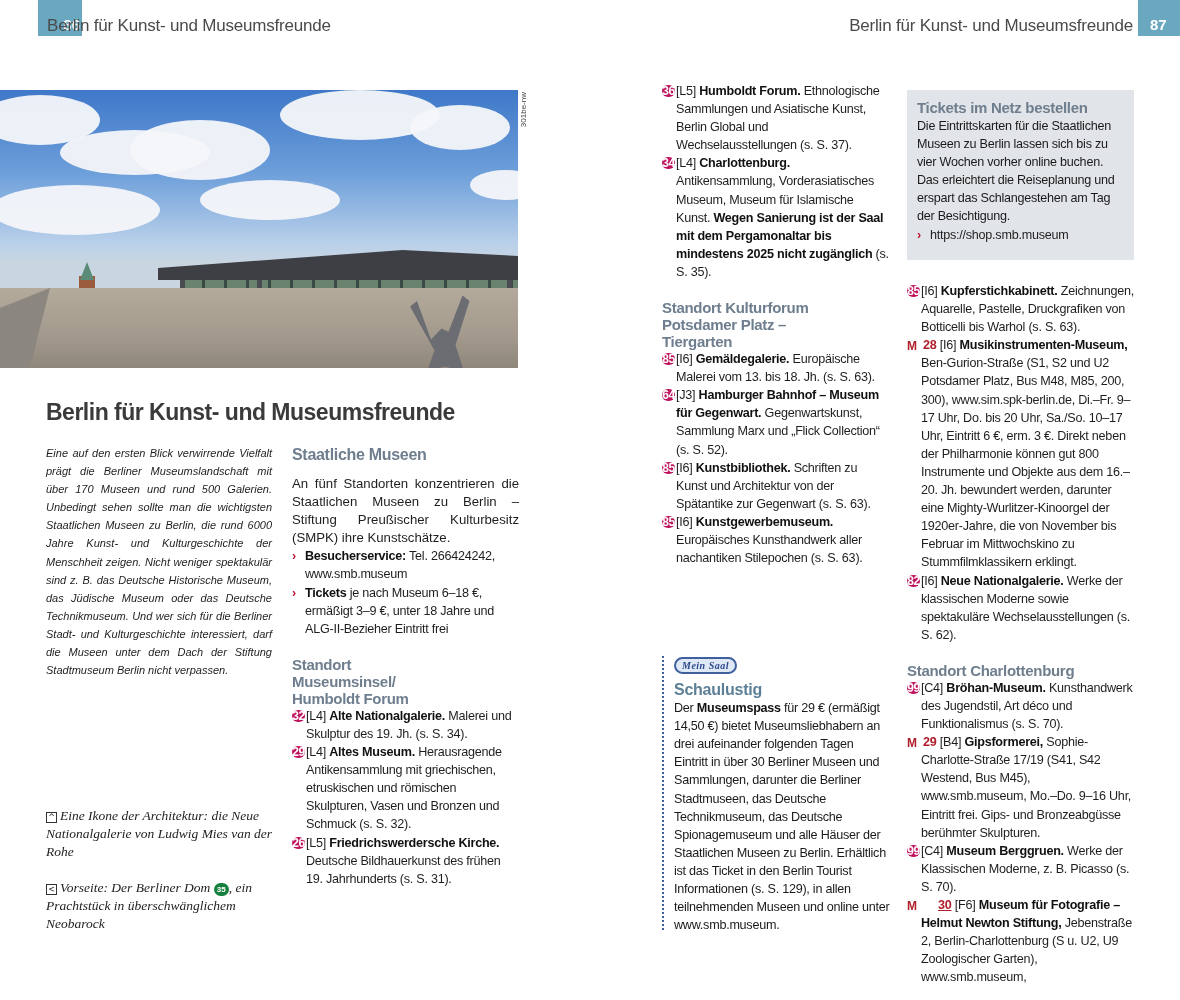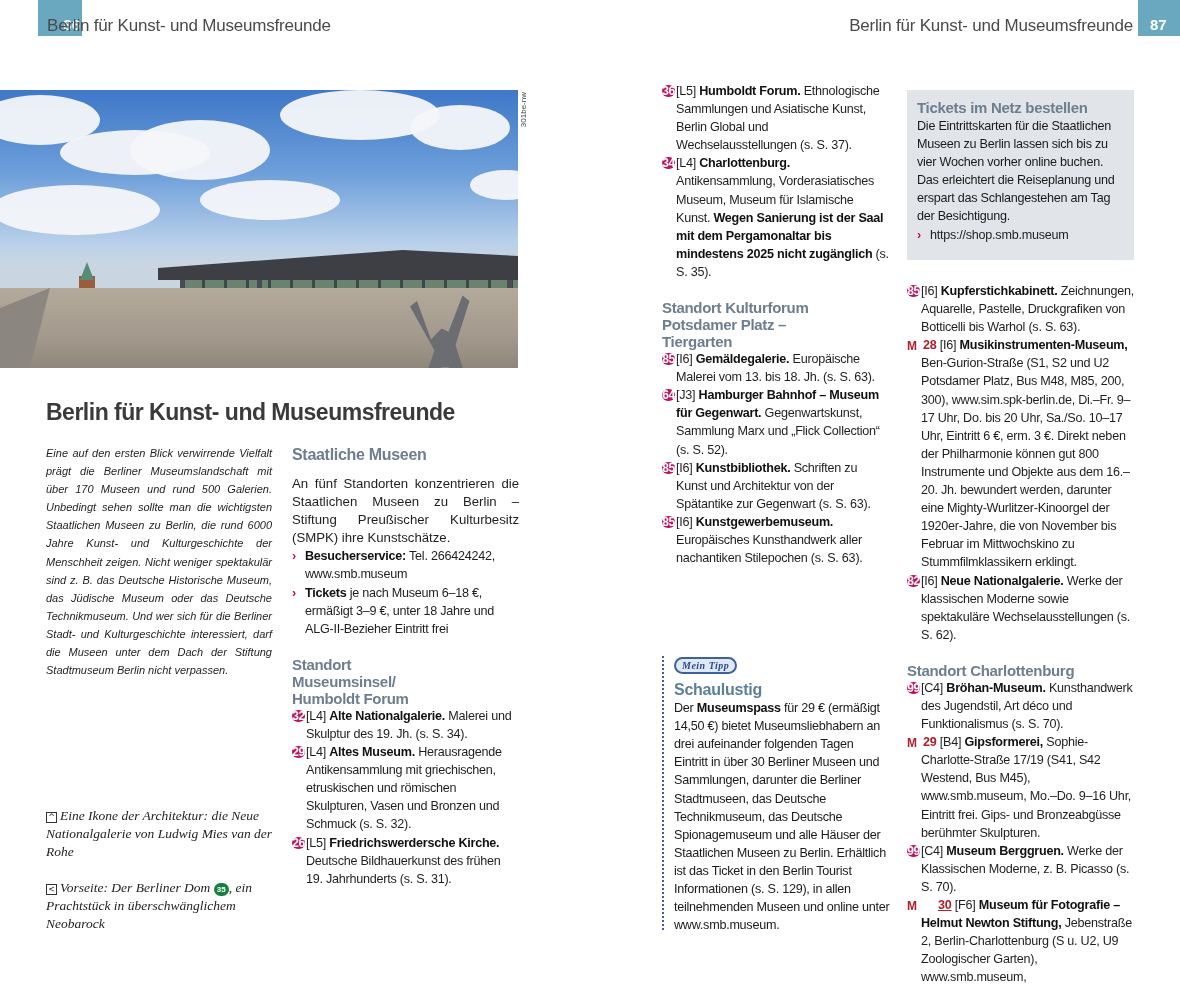--- a/index.html
+++ b/index.html
@@ -139,21 +139,21 @@
   <div class="entry"><span class="badge">34</span><span>[L4]</span> <span class="b">Charlottenburg.</span><span> Antikensammlung, Vorderasiatisches Museum, Museum für Islamische Kunst. </span><span class="b">Wegen Sanierung ist der Saal mit dem Pergamonaltar bis mindestens 2025 nicht zugänglich</span><span> (s. S. 35).</span></div>
   <div class="gap"></div>
   <div class="sect-head" style="width:190px;">Standort Kulturforum Potsdamer Platz – Tiergarten</div>
   <div class="entry"><span class="badge">85</span><span>[I6]</span> <span class="b">Gemäldegalerie.</span><span> Europäische Malerei vom 13. bis 18. Jh. (s. S. 63).</span></div>
   <div class="entry"><span class="badge">64</span><span>[J3]</span> <span class="b">Hamburger Bahnhof – Museum für Gegenwart.</span><span> Gegenwartskunst, Sammlung Marx und „Flick Collection“ (s. S. 52).</span></div>
   <div class="entry"><span class="badge">85</span><span>[I6]</span> <span class="b">Kunstbibliothek.</span><span> Schriften zu Kunst und Architektur von der Spätantike zur Gegenwart (s. S. 63).</span></div>
   <div class="entry"><span class="badge">85</span><span>[I6]</span> <span class="b">Kunstgewerbemuseum.</span><span> Europäisches Kunsthandwerk aller nachantiken Stilepochen (s. S. 63).</span></div>
 </div>
 
 <div class="tip-box">
-  <span class="tip-badge">Mein Tipp</span>
+  <span class="tip-badge">Mein Saal</span>
   <div class="tip-title">Schaulustig</div>
   <p><span>Der </span><span class="b">Museumspass</span><span> für 29 € (ermäßigt 14,50 €) bietet Museumsliebhabern an drei aufeinander folgenden Tagen Eintritt in über 30 Berliner Museen und Sammlungen, darunter die Berliner Stadtmuseen, das Deutsche Technikmuseum, das Deutsche Spionagemuseum und alle Häuser der Staatlichen Museen zu Berlin. Erhältlich ist das Ticket in den Berlin Tourist Informationen (s. S. 129), in allen teilnehmenden Museen und online unter www.smb.museum.</span></p>
 </div>
 
 <div class="info-box">
   <div class="sect-head">Tickets im Netz bestellen</div>
   <p>Die Eintrittskarten für die Staatlichen Museen zu Berlin lassen sich bis zu vier Wochen vorher online buchen. Das erleichtert die Reiseplanung und erspart das Schlangestehen am Tag der Besichtigung.</p>
   <div class="bullet">
     <span class="arrow">›</span><a style="color:#1e1e1e;text-decoration:none;">https://shop.smb.museum</a>
   </div>

